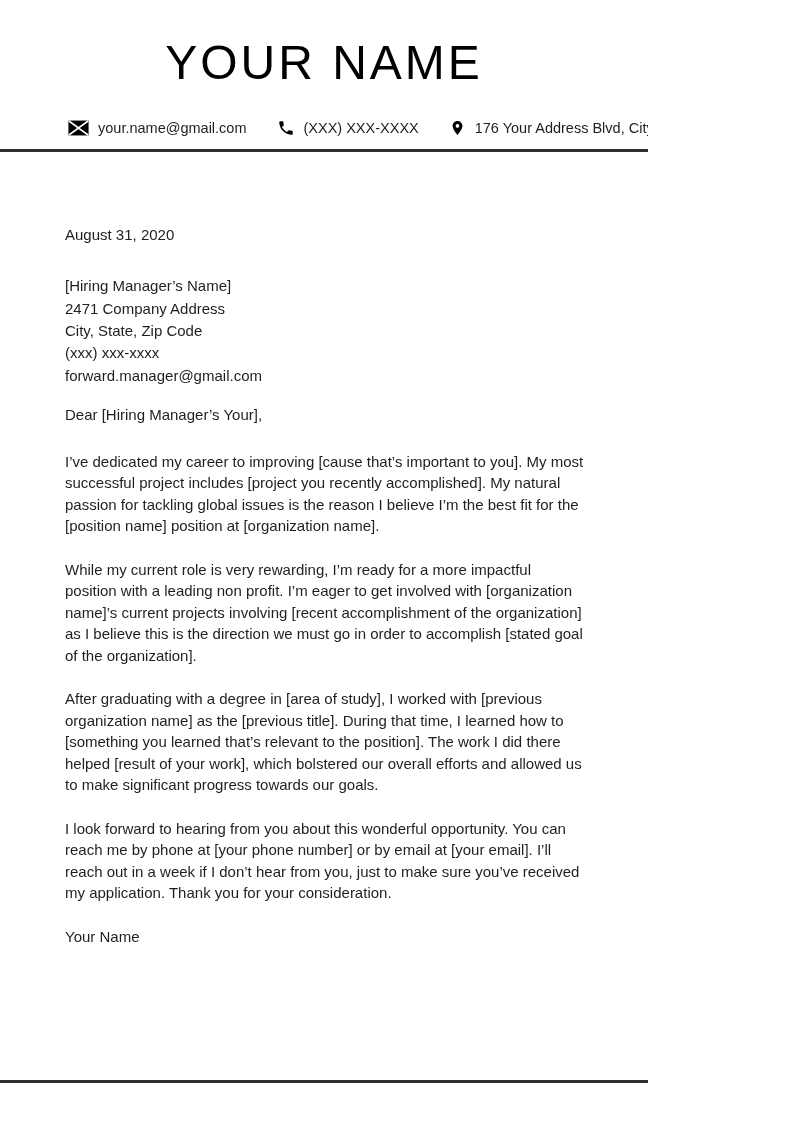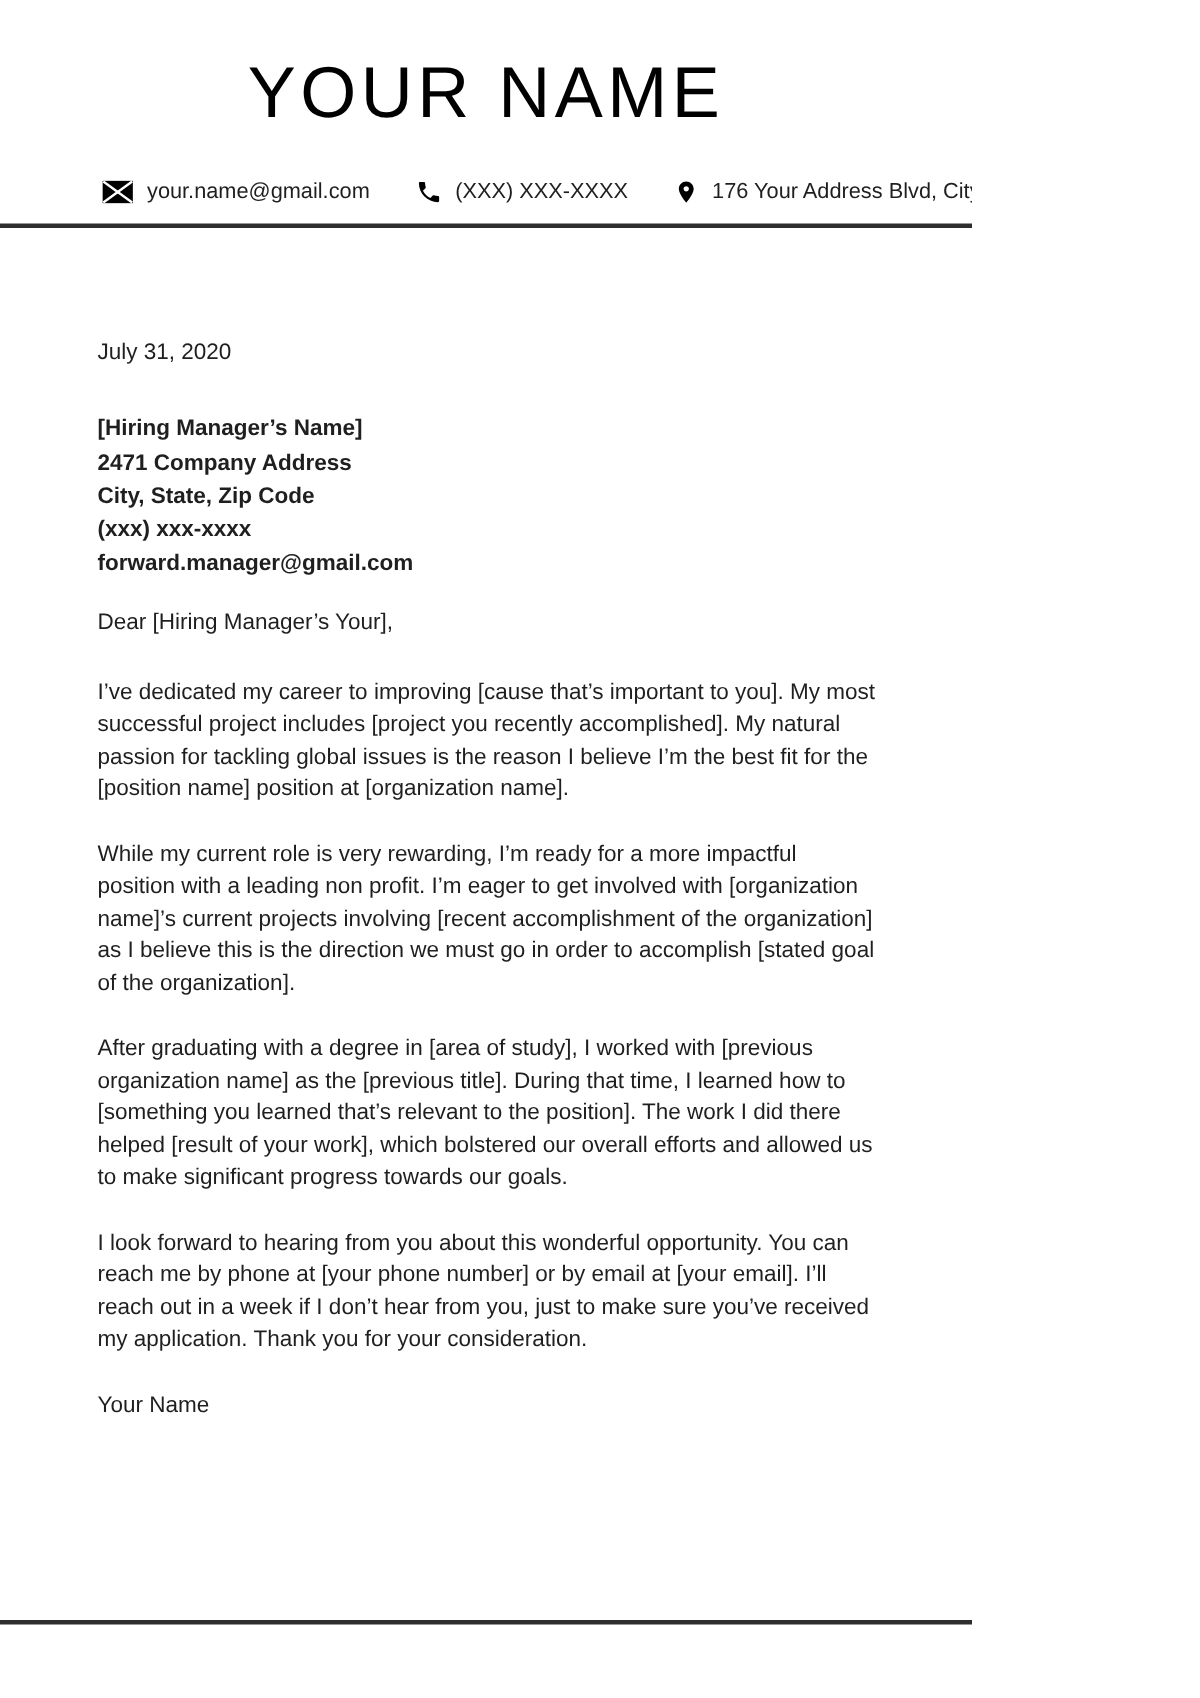--- a/index.html
+++ b/index.html
@@ -67,21 +67,20 @@
     font-size: 15px;
     line-height: 21.5px;
     color: #1f1f1f;
   }
   .date-line {
     margin-bottom: 30px;
   }
   .recipient-block {
     line-height: 22.4px;
     margin-bottom: 17px;
-    font-weight: bold;
   }
   .recipient-block div { display: block; }
   .salutation {
     margin-bottom: 25px;
   }
   .letter-body p.para {
     margin-bottom: 22px;
   }
   .closing {
     margin-top: 4px;
@@ -126,21 +125,21 @@
       </span>
       <span>176 Your Address Blvd, City Name, CA XXXXX</span>
     </div>
 
   </div>
 
   <div class="divider-top"></div>
 
   <div class="letter-body">
 
-    <div class="date-line">July 31, 2020</div>
+    <div class="date-line">August 31, 2020</div>
 
     <div class="recipient-block">
       <div>[Hiring Manager’s Name]</div>
       <div>2471 Company Address</div>
       <div>City, State, Zip Code</div>
       <div>(xxx) xxx-xxxx</div>
       <div>forward.manager@gmail.com</div>
     </div>
 
     <div class="salutation">Dear [Hiring Manager’s Your],</div>

